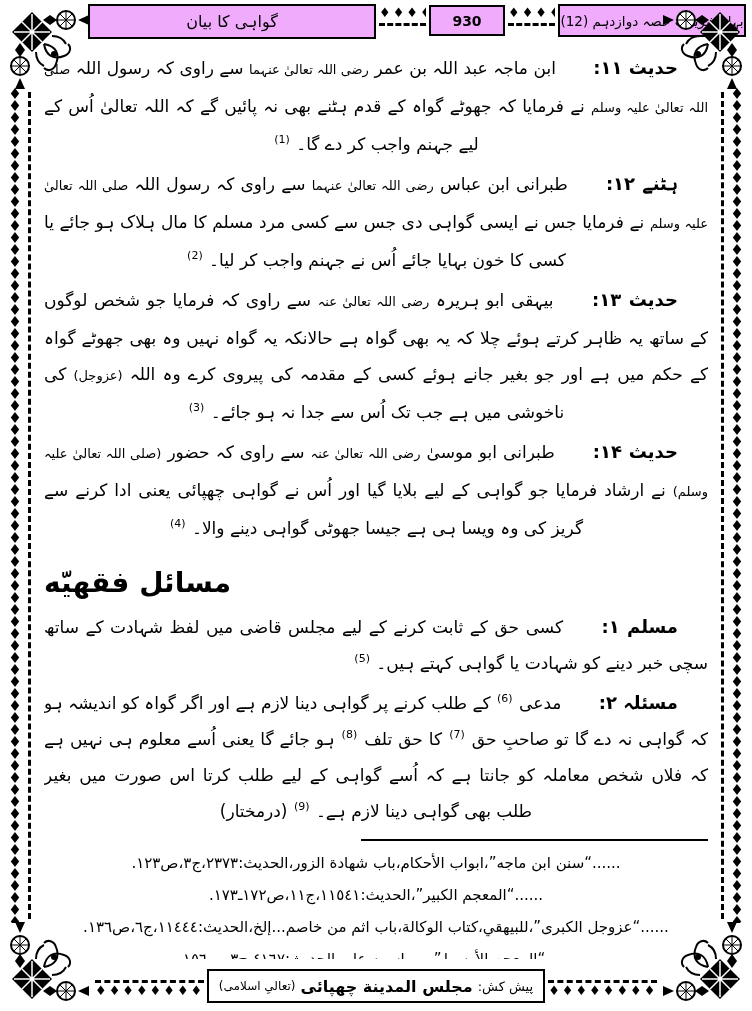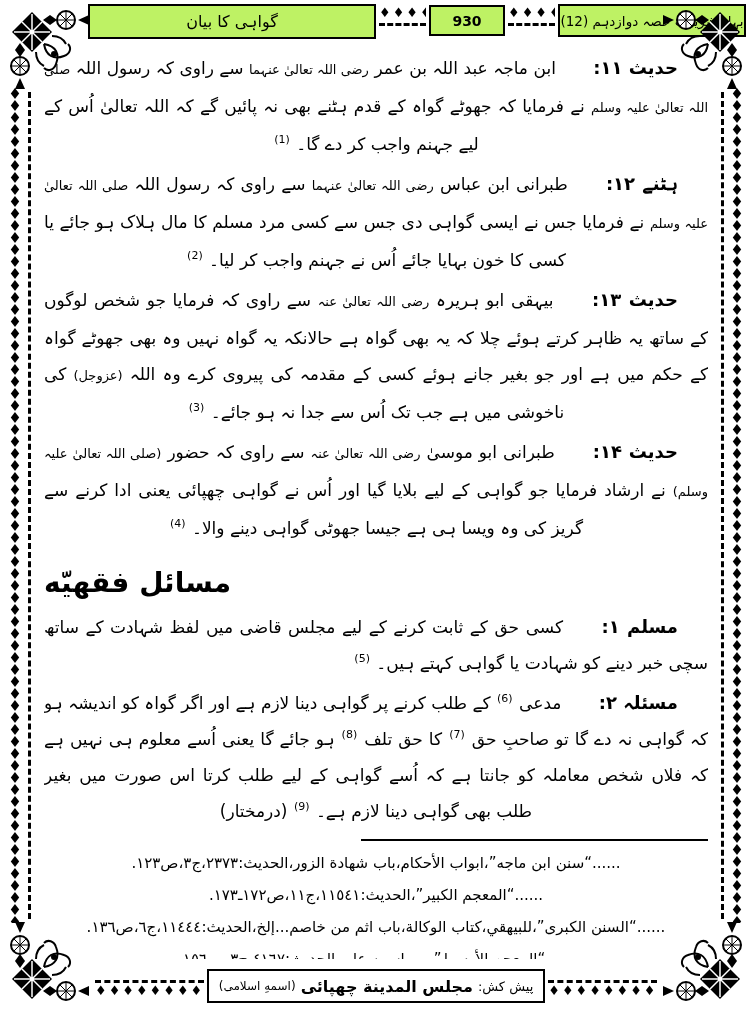--- a/index.html
+++ b/index.html
@@ -23,21 +23,21 @@
   .diamond-col.right{right:6px;}
   .side-dash{position:absolute;top:92px;bottom:92px;width:0;z-index:1;}
   .side-dash.left{left:28px;border-left:3px dashed #000;}
   .side-dash.right{right:28px;border-right:3px dashed #000;}
   
   header{
     position:absolute;top:4px;left:88px;right:6px;height:42px;
     display:flex;align-items:flex-start;z-index:2;
   }
   .hbox{
-    border:2.5px solid #000;background:#bef264;
+    border:2.5px solid #000;background:#f0abfc;
     display:flex;align-items:center;justify-content:center;
     direction:rtl;white-space:nowrap;
   }
   .title-box{flex:0 0 284px;height:31px;font-size:16px;}
   .num-box{flex:0 0 72px;height:27px;font-size:14px;font-weight:bold;margin-top:1px;}
   .book-box{flex:0 0 184px;height:29px;font-size:13.5px;}
   .h-chain,.f-chain{
     flex:1 1 auto;min-width:16px;margin:3px 3px 0;height:21px;
     display:flex;flex-direction:column;overflow:hidden;
   }
@@ -231,34 +231,34 @@
         <div class="para last-center"><b class="lead">حدیث ۱۳: </b>بیہقی ابو ہریرہ <span class="small">رضی اللہ تعالیٰ عنہ</span> سے راوی کہ فرمایا جو شخص لوگوں کے ساتھ یہ ظاہر کرتے ہوئے چلا کہ یہ بھی گواہ ہے حالانکہ یہ گواہ نہیں وہ بھی جھوٹے گواہ کے حکم میں ہے اور جو بغیر جانے ہوئے کسی کے مقدمہ کی پیروی کرے وہ اللہ <span class="small">(عزوجل)</span> کی ناخوشی میں ہے جب تک اُس سے جدا نہ ہو جائے۔ <sup>(3)</sup></div>
         <div class="para last-center"><b class="lead">حدیث ۱۴: </b>طبرانی ابو موسیٰ <span class="small">رضی اللہ تعالیٰ عنہ</span> سے راوی کہ حضور <span class="small">(صلی اللہ تعالیٰ علیہ وسلم)</span> نے ارشاد فرمایا جو گواہی کے لیے بلایا گیا اور اُس نے گواہی چھپائی یعنی ادا کرنے سے گریز کی وہ ویسا ہی ہے جیسا جھوٹی گواہی دینے والا۔ <sup>(4)</sup></div>
         <div class="section-heading">مسائل فقهيّه</div>
         <div class="para last-right"><b class="lead">مسلم ۱: </b>کسی حق کے ثابت کرنے کے لیے مجلس قاضی میں لفظ شہادت کے ساتھ سچی خبر دینے کو شہادت یا گواہی کہتے ہیں۔ <sup>(5)</sup></div>
         <div class="para last-center"><b class="lead">مسئلہ ۲: </b>مدعی <sup>(6)</sup> کے طلب کرنے پر گواہی دینا لازم ہے اور اگر گواہ کو اندیشہ ہو کہ گواہی نہ دے گا تو صاحبِ حق <sup>(7)</sup> کا حق تلف <sup>(8)</sup> ہو جائے گا یعنی اُسے معلوم ہی نہیں ہے کہ فلاں شخص معاملہ کو جانتا ہے کہ اُسے گواہی کے لیے طلب کرتا اس صورت میں بغیر طلب بھی گواہی دینا لازم ہے۔ <sup>(9)</sup> (درمختار)</div>
       </div>
     <div class="fn-sep"></div>
     <div>
         <div class="fn-row">......“سنن ابن ماجه”،ابواب الأحكام،باب شهادة الزور،الحديث:٢٣٧٣،ج٣،ص١٢٣.</div>
         <div class="fn-row">......“المعجم الكبير”،الحديث:١١٥٤١،ج١١،ص١٧٢ـ١٧٣.</div>
-        <div class="fn-row">......“السنن الكبرى”،للبيهقي،كتاب الوكالة،باب اثم من خاصم...إلخ،الحديث:١١٤٤٤،ج٦،ص١٣٦.</div>
+        <div class="fn-row">......“عزوجل الكبرى”،للبيهقي،كتاب الوكالة،باب اثم من خاصم...إلخ،الحديث:١١٤٤٤،ج٦،ص١٣٦.</div>
         <div class="fn-row">......“المعجم الأوسط”،من اسمه علي،الحديث:٤١٦٧،ج٣،ص١٥٦.</div>
       </div>
   </main>
 
   <footer>
     <div class="f-chain">
       <div class="dash-row"></div>
       <div class="diamond-row">♦♦♦♦♦♦♦♦♦♦♦♦♦♦♦♦♦♦♦♦♦♦♦♦♦♦♦♦♦♦♦♦♦♦♦♦♦♦♦♦♦♦♦♦♦♦♦♦♦♦♦♦♦♦♦♦♦♦♦♦♦♦♦♦♦♦♦♦♦♦♦♦♦♦♦♦♦♦♦♦</div>
     </div>
     <div class="fbox">
       <span class="f-pre">پیش کش:</span>
       <span class="f-name">مجلس المدينة چھپائی</span>
-      <span class="f-suf">(اسمهِ اسلامی)</span>
+      <span class="f-suf">(تعالیِ اسلامی)</span>
     </div>
     <div class="f-chain">
       <div class="dash-row"></div>
       <div class="diamond-row">♦♦♦♦♦♦♦♦♦♦♦♦♦♦♦♦♦♦♦♦♦♦♦♦♦♦♦♦♦♦♦♦♦♦♦♦♦♦♦♦♦♦♦♦♦♦♦♦♦♦♦♦♦♦♦♦♦♦♦♦♦♦♦♦♦♦♦♦♦♦♦♦♦♦♦♦♦♦♦♦</div>
     </div>
   </footer>
 
 </div>
 
 </body></html>

